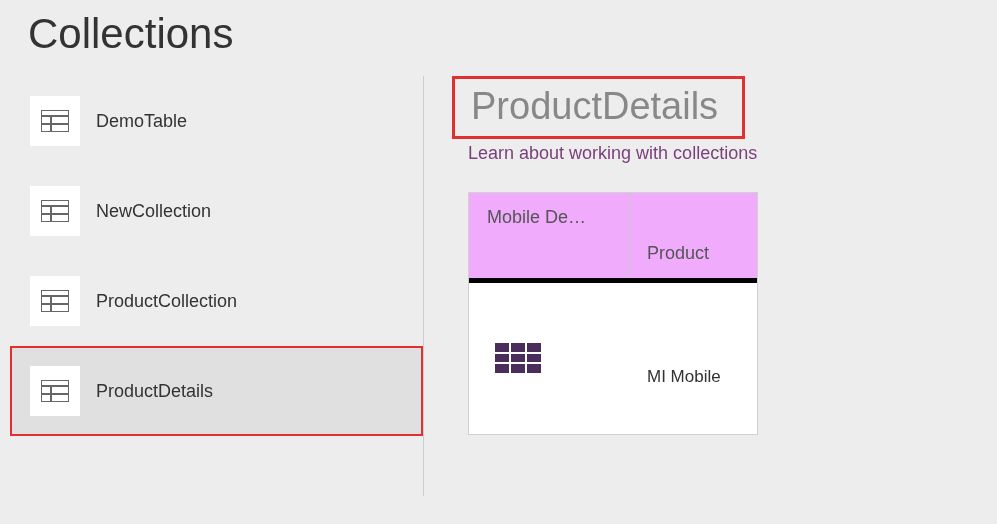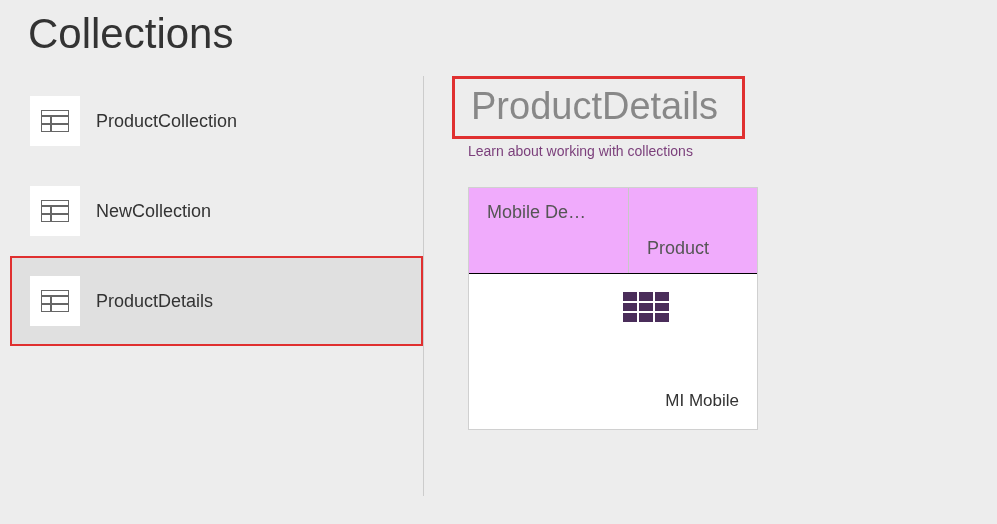--- a/index.html
+++ b/index.html
@@ -79,21 +79,21 @@
       font-weight: 300;
       color: #888;
     }
     .preview-text {
       font-size: 20px;
       color: #333;
       margin-top: 46px;
       margin-left: 24px;
     }
     .learn-link {
-      font-size: 14px;
+      font-size: 18px;
       color: #7b3f7b;
       margin-top: 4px;
       margin-left: 24px;
       cursor: pointer;
     }
     .table-wrap {
       margin-top: 28px;
       margin-left: 24px;
       border: 1px solid #d0d0d0;
       width: 290px;
@@ -110,23 +110,22 @@
       border-right: 1px solid #c8c8c8;
       white-space: nowrap;
       overflow: hidden;
       text-overflow: ellipsis;
     }
     .col1 { width: 160px; }
     .col2 { flex: 1; border-right: none; margin-top: 36px; }
     .table-row {
       display: flex;
       min-height: 156px;
-      border-top: 1px solid #000000;
-      align-items: flex-end;
-      flex-direction: column;
+      border-top: 5px solid #000000;
+      align-items: center;
     }
     .table-cell {
       padding: 14px 18px;
       font-size: 17px;
       color: #333;
     }
     .nested-table-icon {
       margin-top: 4px;
       margin-left: 8px;
     }
@@ -136,43 +135,54 @@
     }
   </style>
 </head>
 <body>
 
 <h1 class="page-title">Collections</h1>
 
 <div class="content">
   <div class="sidebar">
 
-
     <div class="sidebar-item">
       <div class="sidebar-icon">
         <svg viewBox="0 0 28 22">
             <rect x="0" y="0" width="28" height="22" fill="none" stroke="#666" stroke-width="2"></rect>
             <line x1="0" y1="6" x2="28" y2="6" stroke="#666" stroke-width="2"></line>
             <line x1="10" y1="6" x2="10" y2="22" stroke="#666" stroke-width="2"></line>
             <line x1="0" y1="14" x2="28" y2="14" stroke="#666" stroke-width="2"></line>
           </svg>
       </div>
+      <span class="sidebar-label">DemoTable</span>
+    </div>
+
+    <div class="sidebar-item">
+      <div class="sidebar-icon">
+        <svg viewBox="0 0 28 22">
+            <rect x="0" y="0" width="28" height="22" fill="none" stroke="#666" stroke-width="2"></rect>
+            <line x1="0" y1="6" x2="28" y2="6" stroke="#666" stroke-width="2"></line>
+            <line x1="10" y1="6" x2="10" y2="22" stroke="#666" stroke-width="2"></line>
+            <line x1="0" y1="14" x2="28" y2="14" stroke="#666" stroke-width="2"></line>
+          </svg>
+      </div>
+      <span class="sidebar-label">NewCollection</span>
+    </div>
+
+    <div class="sidebar-item">
+      <div class="sidebar-icon">
+        <svg viewBox="0 0 28 22">
+            <rect x="0" y="0" width="28" height="22" fill="none" stroke="#666" stroke-width="2"></rect>
+            <line x1="0" y1="6" x2="28" y2="6" stroke="#666" stroke-width="2"></line>
+            <line x1="10" y1="6" x2="10" y2="22" stroke="#666" stroke-width="2"></line>
+            <line x1="0" y1="14" x2="28" y2="14" stroke="#666" stroke-width="2"></line>
+          </svg>
+      </div>
       <span class="sidebar-label">ProductCollection</span>
-    </div>
-
-    <div class="sidebar-item">
-      <div class="sidebar-icon">
-        <svg viewBox="0 0 28 22">
-            <rect x="0" y="0" width="28" height="22" fill="none" stroke="#666" stroke-width="2"></rect>
-            <line x1="0" y1="6" x2="28" y2="6" stroke="#666" stroke-width="2"></line>
-            <line x1="10" y1="6" x2="10" y2="22" stroke="#666" stroke-width="2"></line>
-            <line x1="0" y1="14" x2="28" y2="14" stroke="#666" stroke-width="2"></line>
-          </svg>
-      </div>
-      <span class="sidebar-label">NewCollection</span>
     </div>
 
 
     <div class="sidebar-item selected">
       <div class="sidebar-icon">
         <svg viewBox="0 0 28 22">
             <rect x="0" y="0" width="28" height="22" fill="none" stroke="#666" stroke-width="2"></rect>
             <line x1="0" y1="6" x2="28" y2="6" stroke="#666" stroke-width="2"></line>
             <line x1="10" y1="6" x2="10" y2="22" stroke="#666" stroke-width="2"></line>
             <line x1="0" y1="14" x2="28" y2="14" stroke="#666" stroke-width="2"></line>

